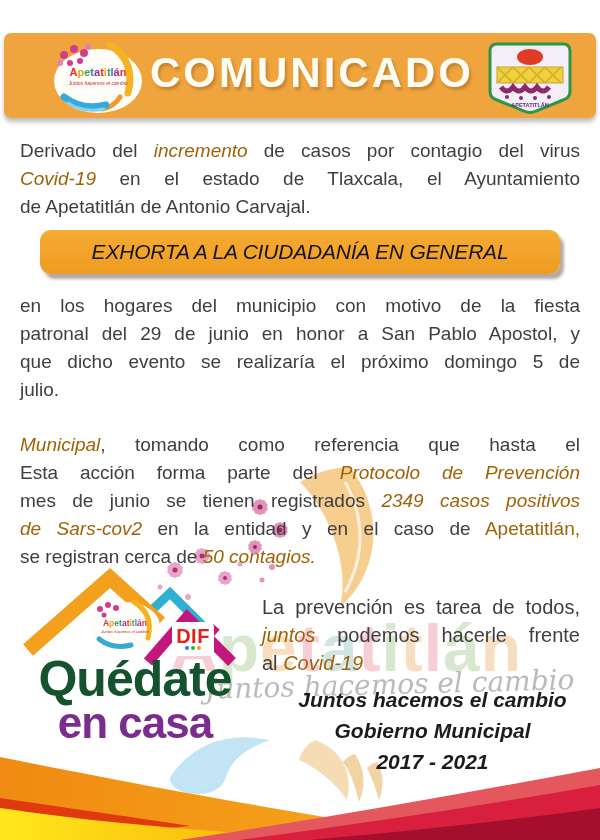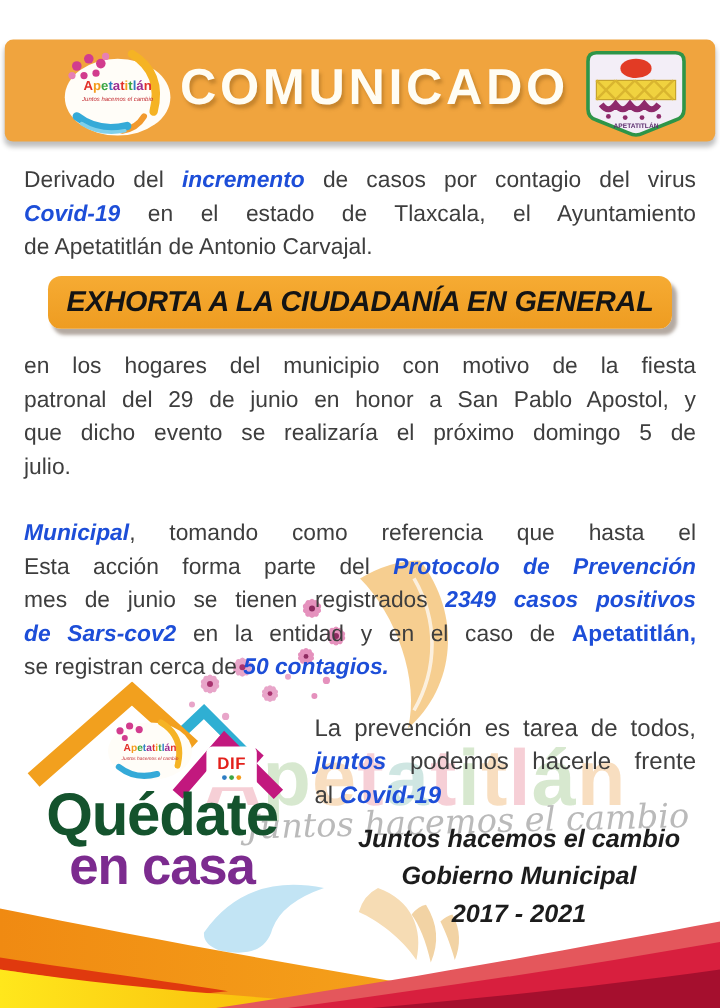--- a/index.html
+++ b/index.html
@@ -15,32 +15,32 @@
   .logo-name{left:10%;top:37%;width:80%;text-align:center;font-size:11px;font-weight:800;line-height:11px;}
   .logo-tag{left:10%;top:54%;width:80%;text-align:center;font-size:5px;font-style:italic;color:#c1272d;}
   .mini-logo{left:86px;top:597px;width:78px;height:58px;z-index:6;}
   .mini-name{left:6%;top:38%;width:88%;text-align:center;font-size:8.5px;font-weight:800;line-height:9px;}
   .mini-tag{left:10%;top:56%;width:80%;text-align:center;font-size:4px;font-style:italic;color:#c1272d;}
   .shield{left:487px;top:41px;width:86px;height:76px;z-index:4;}
   
   .para{left:20px;width:560px;font-size:19px;line-height:28px;z-index:2;}
   .tline{text-align:left;}
   .jl{text-align:justify;text-align-last:justify;}
-  .b{font-weight:bold;color:#1d4ed8;}
+  .b{font-weight:normal;color:#a16207;}
   .i{font-style:italic;}
   .p1{top:137px;} .p2{top:292px;} .p3{top:431px;}
   .banner{left:40px;top:230px;width:520px;height:44px;border-radius:11px;z-index:2;
           background:linear-gradient(#f6ab33,#ee9c21);box-shadow:4px 5px 3px rgba(105,85,70,.5);
           display:flex;align-items:center;justify-content:center;}
-  .banner span{font-size:24px;font-weight:bold;font-style:italic;color:#141414;letter-spacing:-.2px;}
+  .banner span{font-size:21px;font-weight:normal;font-style:italic;color:#141414;letter-spacing:-.2px;}
   
   .roofs{left:10px;top:568px;width:250px;height:100px;z-index:5;}
   .dif-box{left:172px;top:622px;width:42px;height:34px;background:#fff;border-radius:5px;z-index:6;
            display:flex;flex-direction:column;align-items:center;justify-content:center;}
-  .dif-label{font-size:14px;font-weight:900;color:#e3201b;letter-spacing:.5px;line-height:16px;}
+  .dif-label{font-size:20px;font-weight:900;color:#e3201b;letter-spacing:.5px;line-height:16px;}
   .dif-dots{display:flex;gap:2px;margin-top:2px;}
   .dif-dots span{width:4px;height:4px;border-radius:50%;display:block;}
   .quedate1{left:10px;top:650px;width:250px;text-align:center;font-size:50px;font-weight:800;
             color:#14532d;letter-spacing:-1px;z-index:6;}
   .quedate2{left:10px;top:698px;width:250px;text-align:center;font-size:44px;font-weight:800;
             color:#7c2b8f;letter-spacing:-1px;z-index:6;}
   
   .prevention{left:262px;top:593px;width:318px;font-size:20px;line-height:28px;z-index:2;}
   .slogan{left:285px;top:684px;width:295px;text-align:center;z-index:2;
           font-size:21px;font-weight:bold;font-style:italic;color:#1c1c1c;line-height:31px;}

